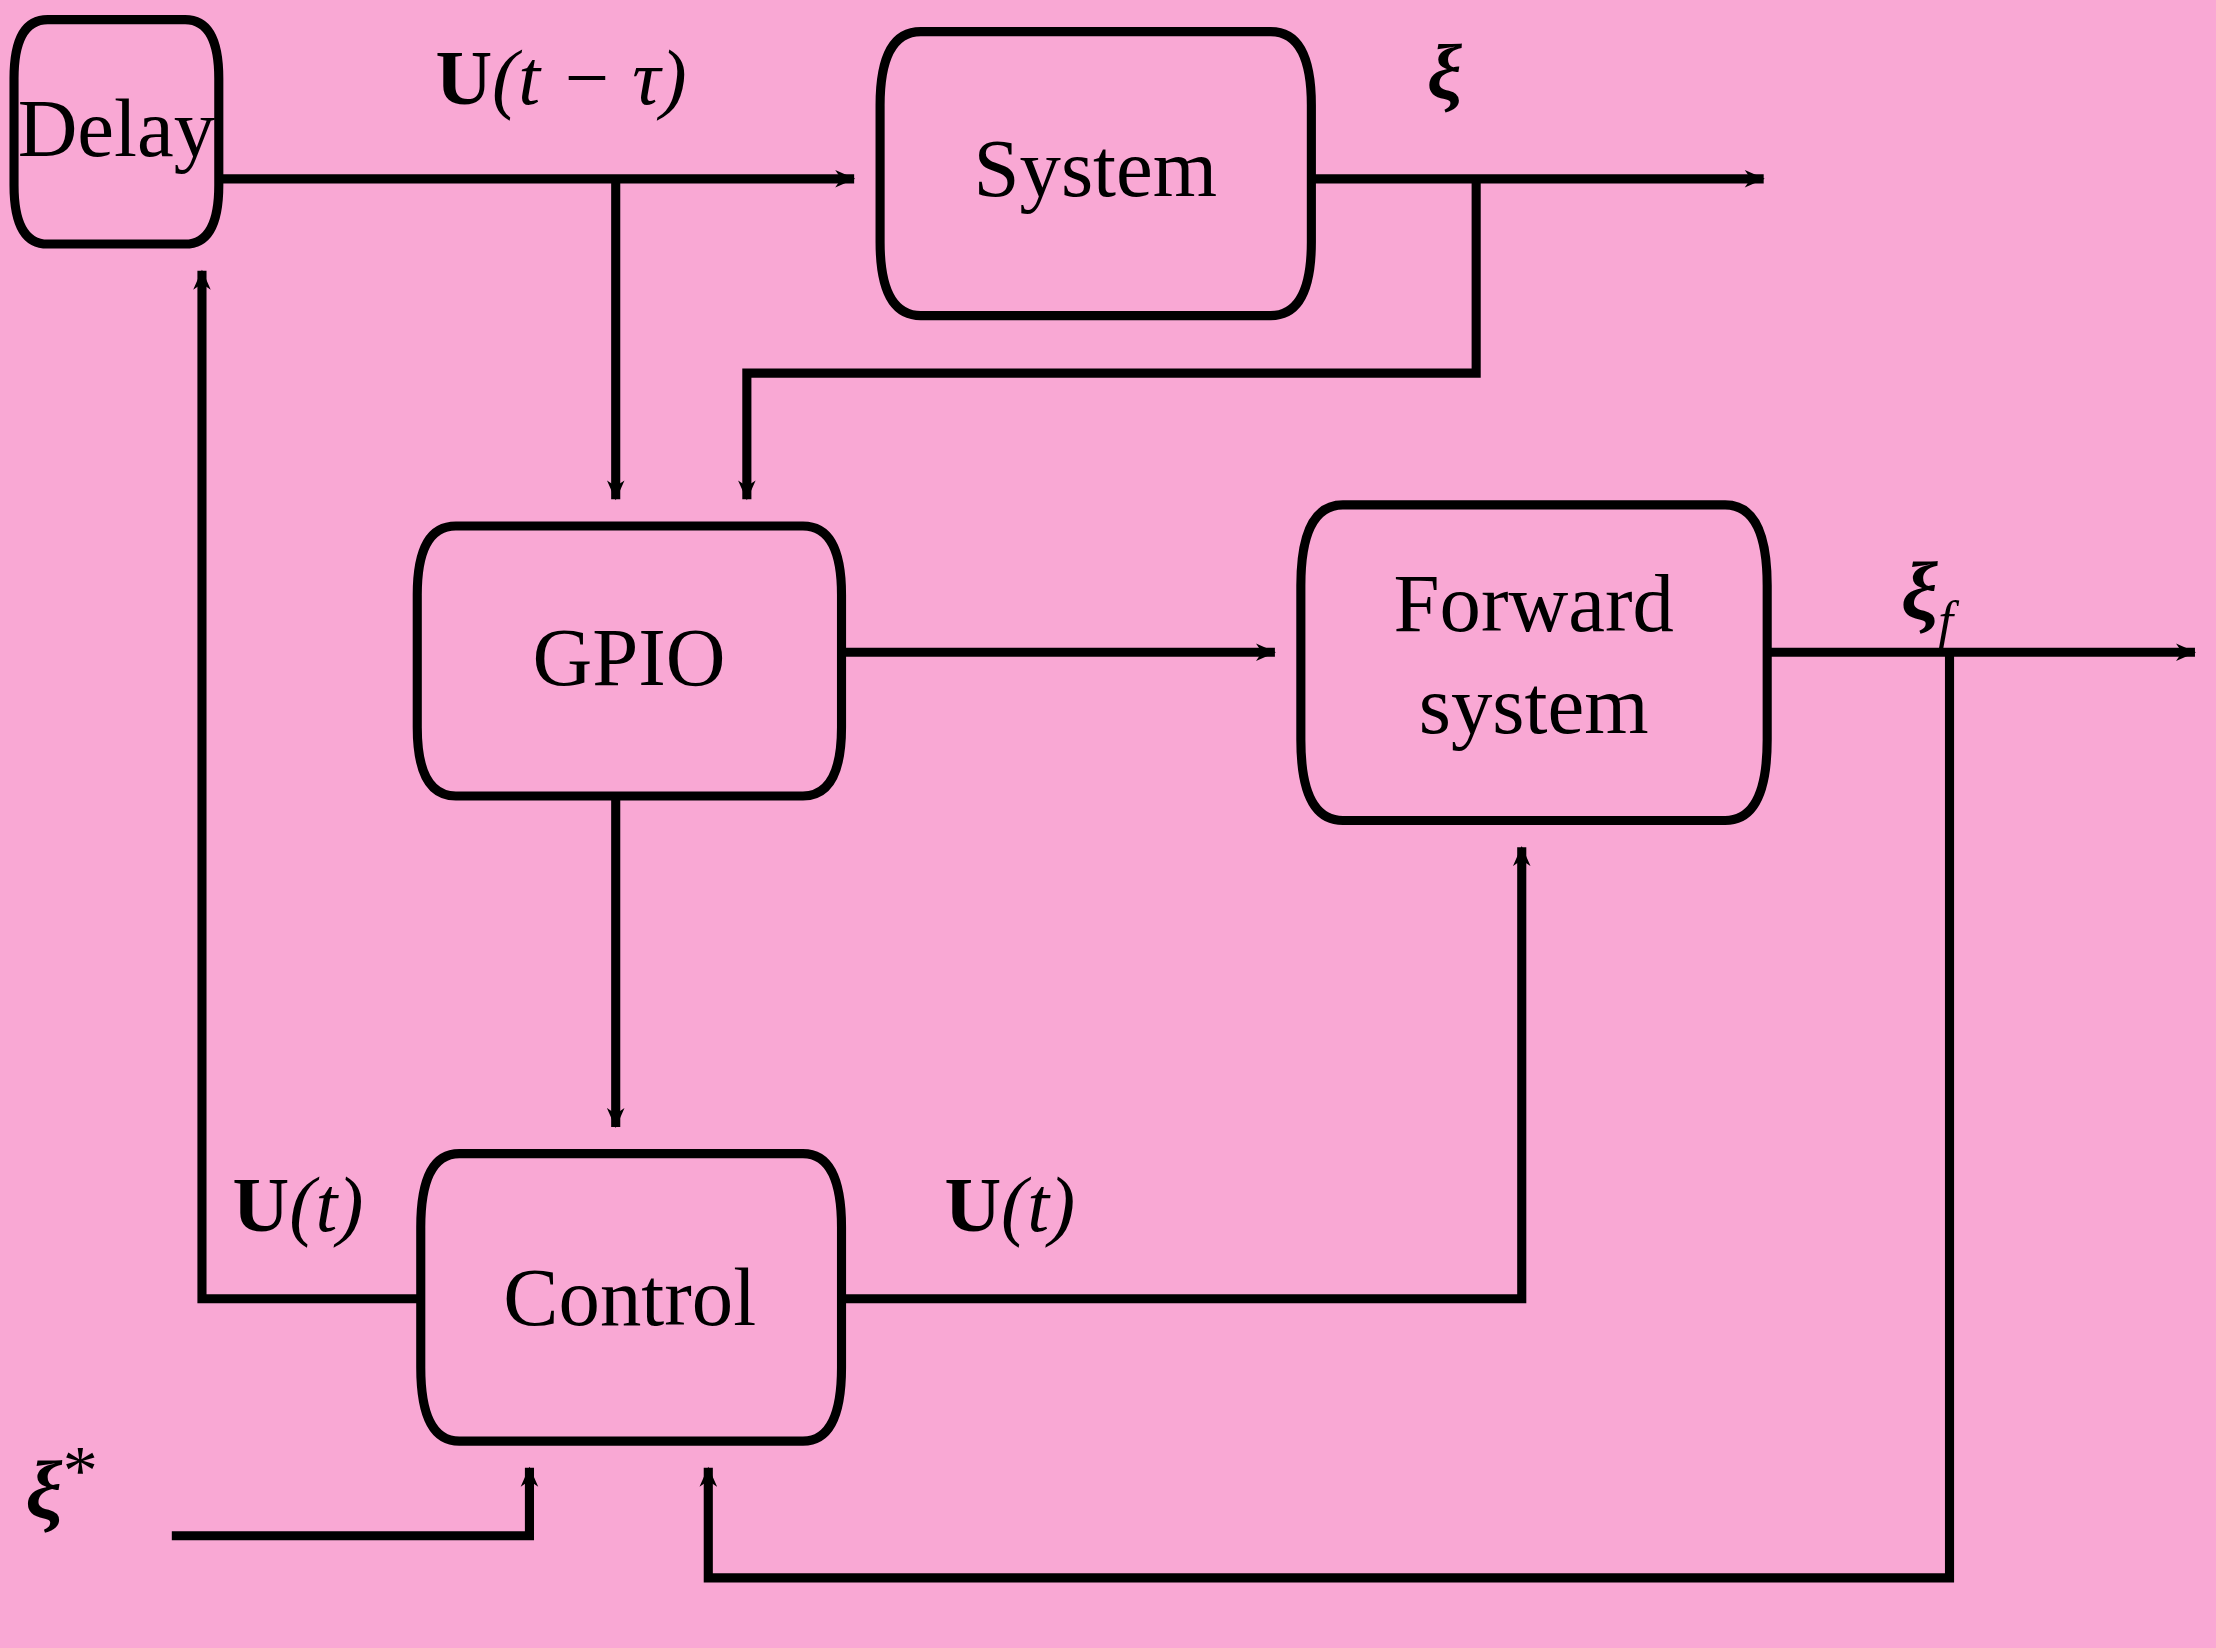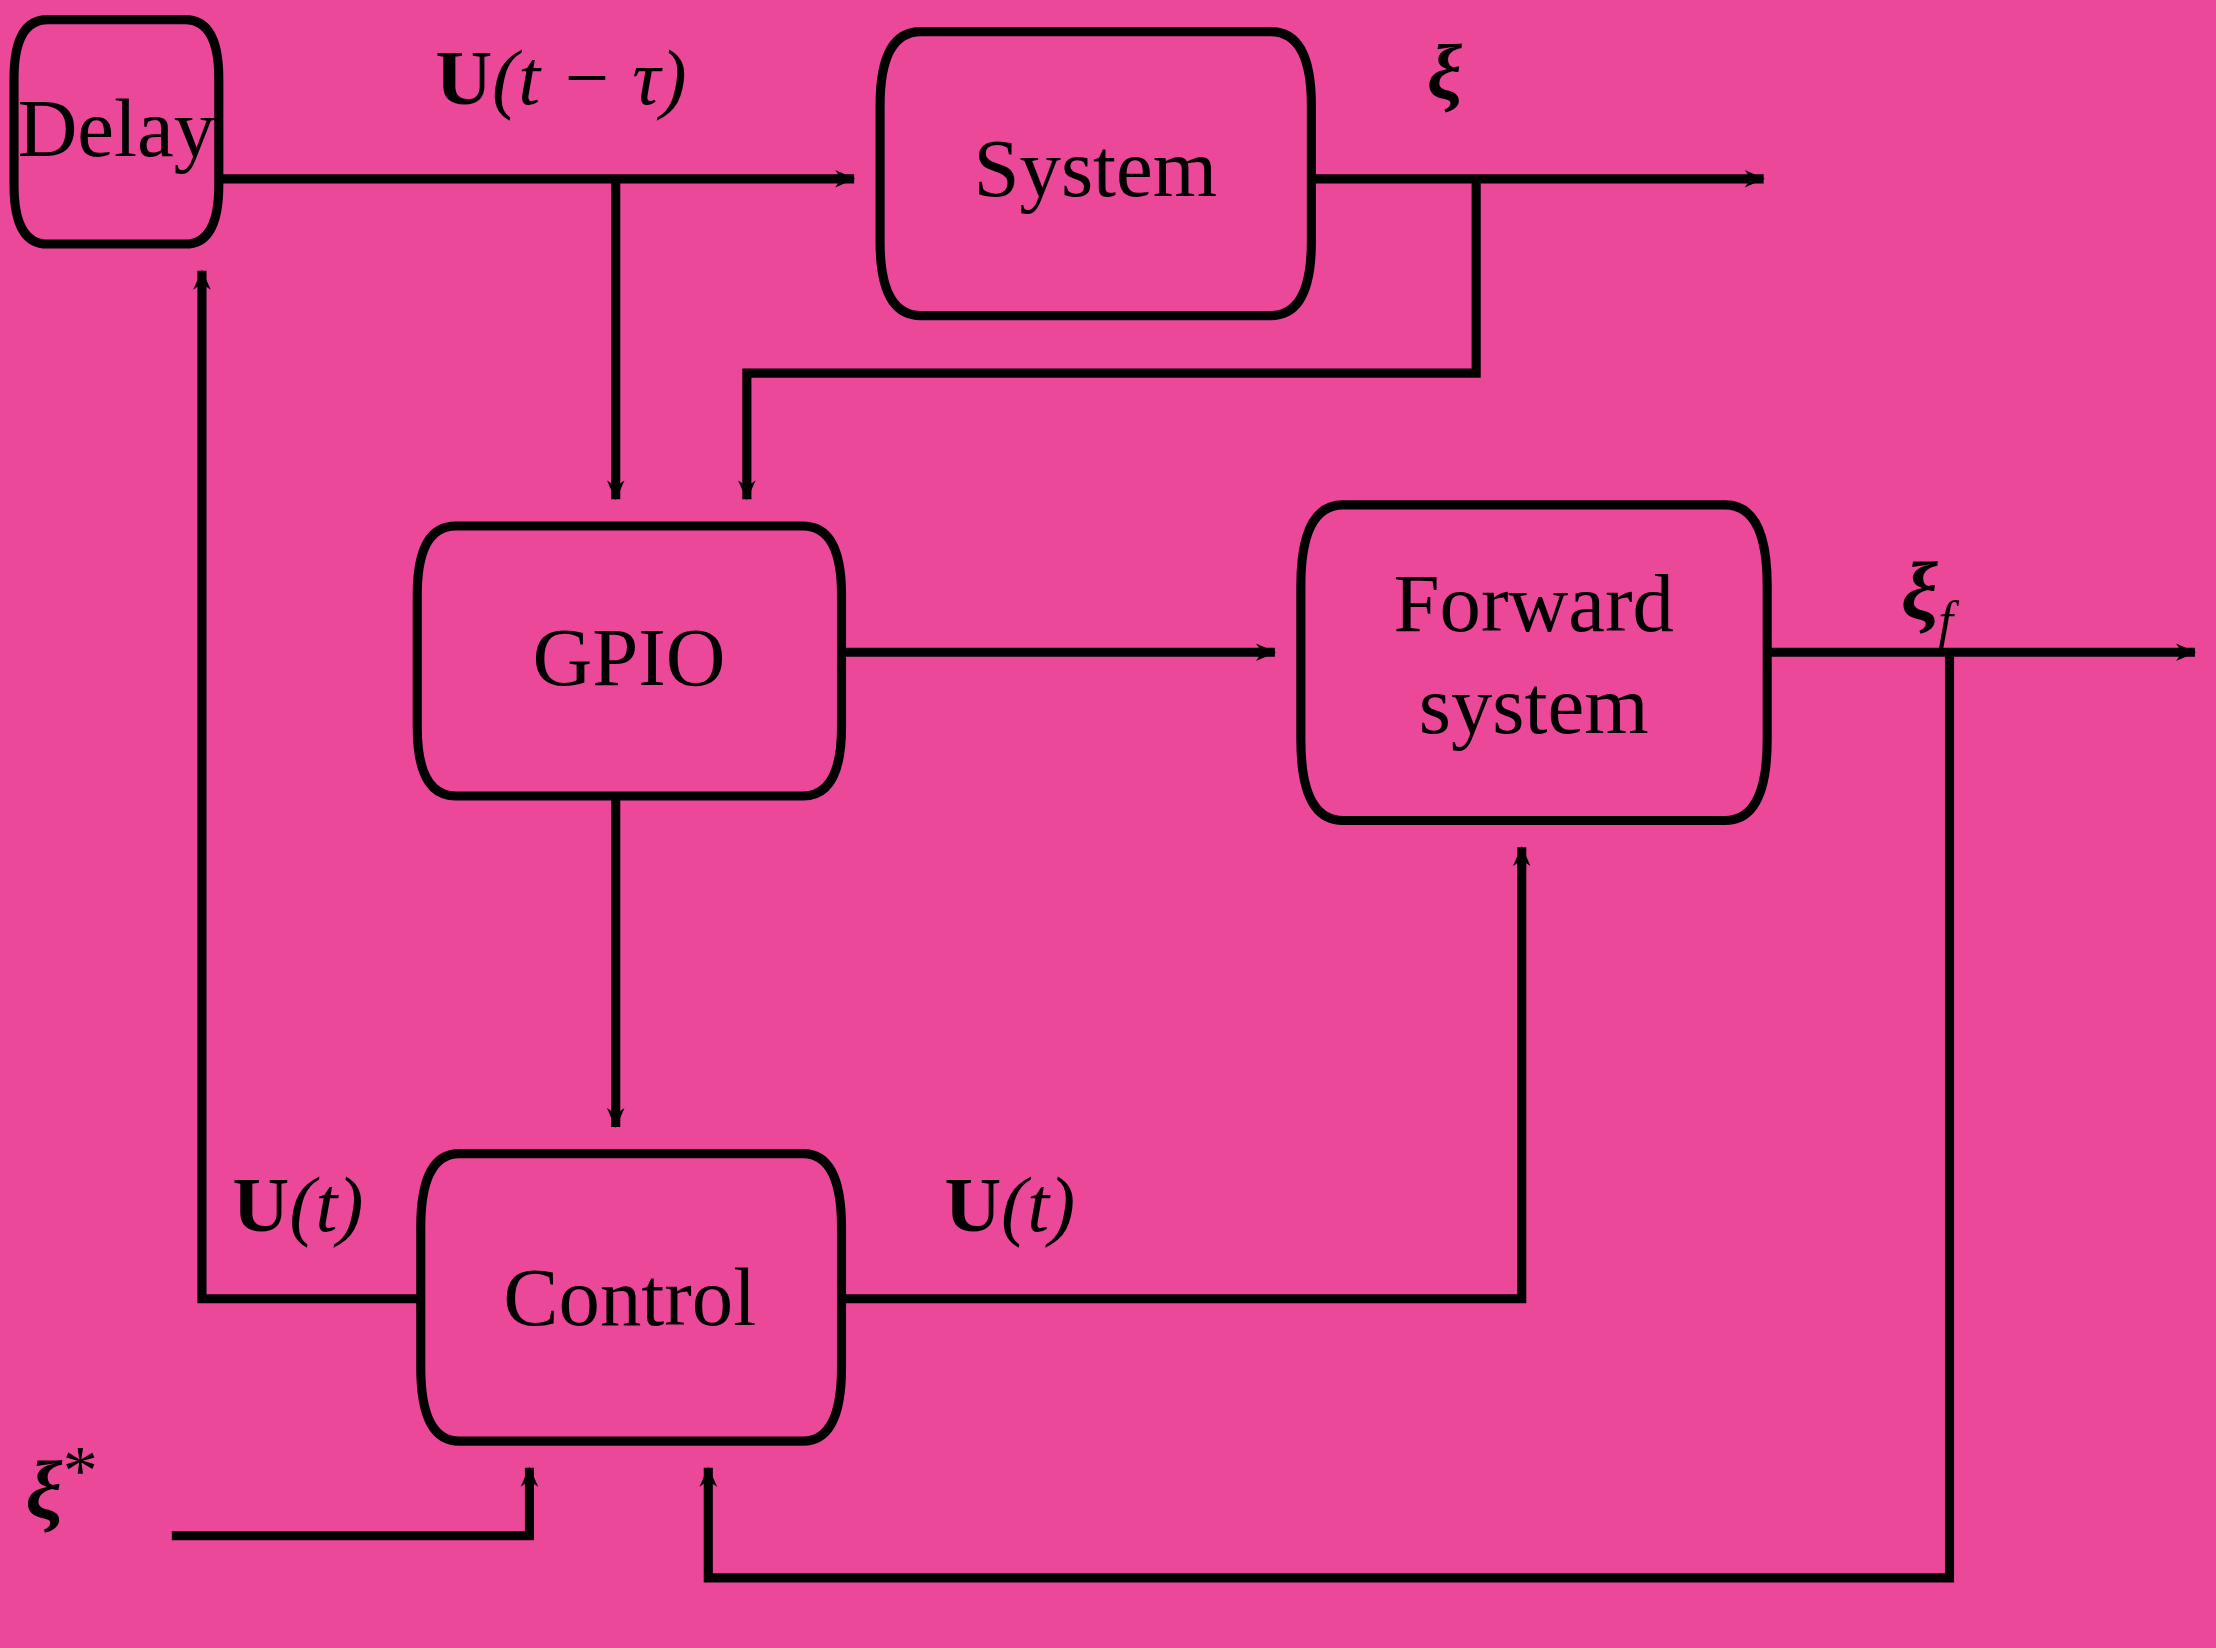--- a/index.html
+++ b/index.html
@@ -8,21 +8,21 @@
     padding: 0;
     background: #ffffff;
   }
   body {
     font-family: "Liberation Serif", "DejaVu Serif", serif;
   }
   #diagram-root {
     position: relative;
     width: 2216px;
     height: 1648px;
-    background: #ec4899;
+    background: #f9a8d4;
     overflow: hidden;
   }
   #diagram-svg {
     position: absolute;
     left: 0;
     top: 0;
     width: 2216px;
     height: 1648px;
     display: block;
   }

